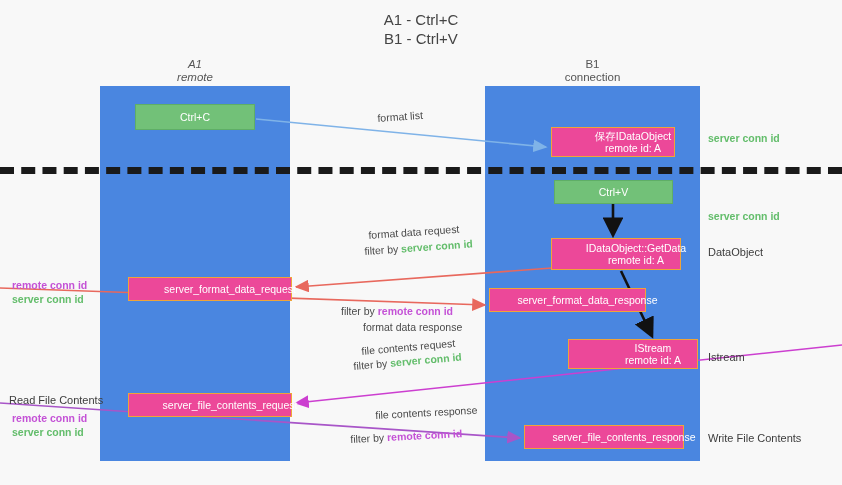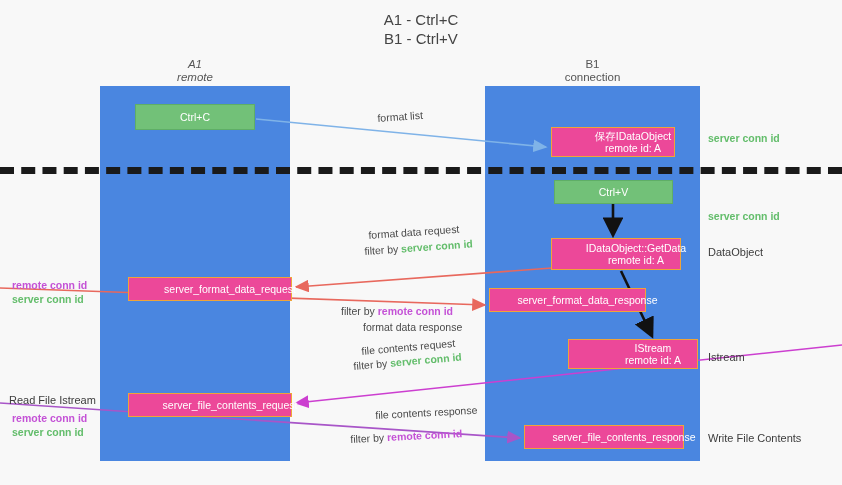--- a/index.html
+++ b/index.html
@@ -194,19 +194,19 @@
   <div class="side-green" style="left:708px;top:210px;">server conn id</div>
   <div class="side-lbl" style="left:708px;top:245px;">DataObject</div>
   <div class="side-lbl" style="left:708px;top:350px;">Istream</div>
   <div class="side-lbl" style="left:708px;top:431px;">Write File Contents</div>
 
   <div class="side-stack" style="left:12px;top:279px;">
     <div class="purple-t">remote conn id</div>
     <div class="green-t">server conn id</div>
   </div>
 
-  <div class="side-lbl" style="left:9px;top:393px;">Read File Istream</div>
+  <div class="side-lbl" style="left:9px;top:393px;">Read File Contents</div>
   <div class="side-stack" style="left:12px;top:412px;">
     <div class="purple-t">remote conn id</div>
     <div class="green-t">server conn id</div>
   </div>
 
 </div>
 
 </body></html>

